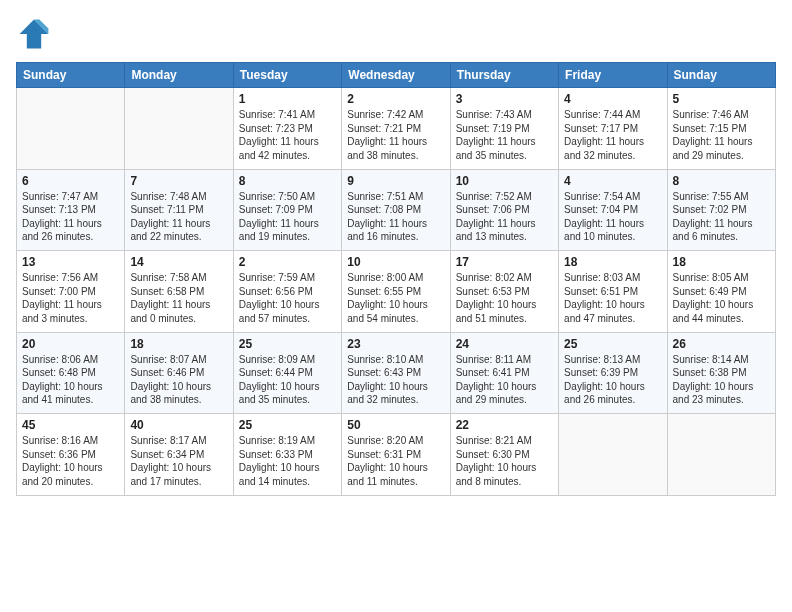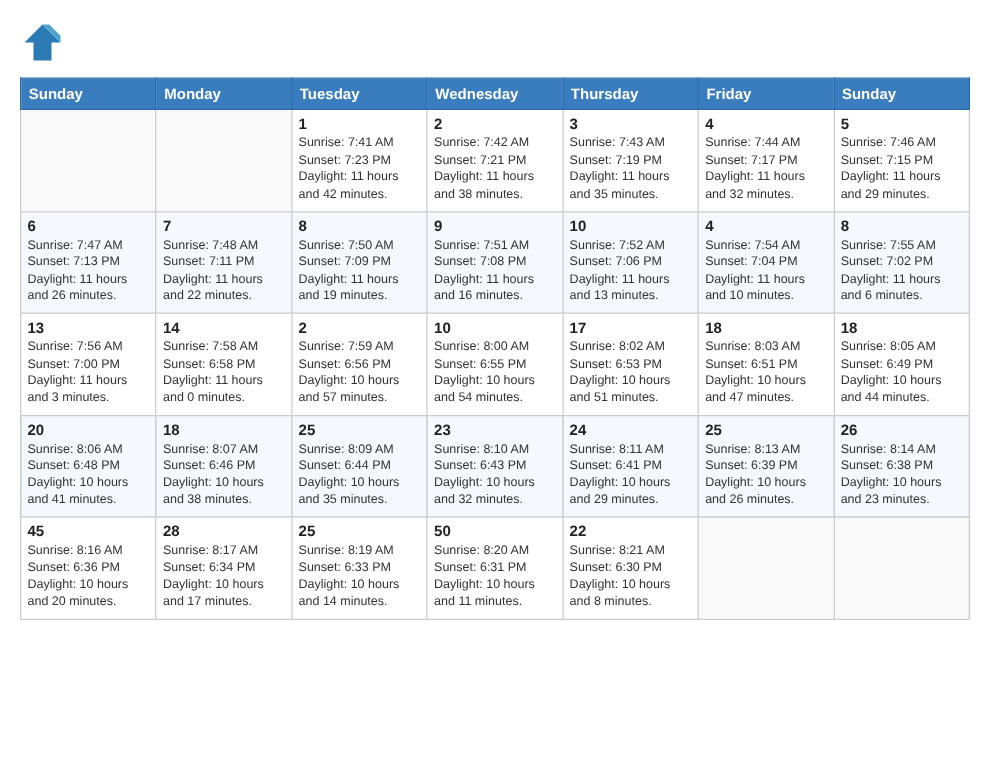--- a/index.html
+++ b/index.html
@@ -248,21 +248,21 @@
             <span class="day-number">26</span>
             <div class="day-info">Sunrise: 8:14 AM<br>Sunset: 6:38 PM<br>Daylight: 10 hours and 23 minutes.</div>
           </td>
         </tr>
         <tr>
           <td>
             <span class="day-number">45</span>
             <div class="day-info">Sunrise: 8:16 AM<br>Sunset: 6:36 PM<br>Daylight: 10 hours and 20 minutes.</div>
           </td>
           <td>
-            <span class="day-number">28</span>
+            <span class="day-number">40</span>
             <div class="day-info">Sunrise: 8:17 AM<br>Sunset: 6:34 PM<br>Daylight: 10 hours and 17 minutes.</div>
           </td>
           <td>
             <span class="day-number">25</span>
             <div class="day-info">Sunrise: 8:19 AM<br>Sunset: 6:33 PM<br>Daylight: 10 hours and 14 minutes.</div>
           </td>
           <td>
             <span class="day-number">50</span>
             <div class="day-info">Sunrise: 8:20 AM<br>Sunset: 6:31 PM<br>Daylight: 10 hours and 11 minutes.</div>
           </td>

